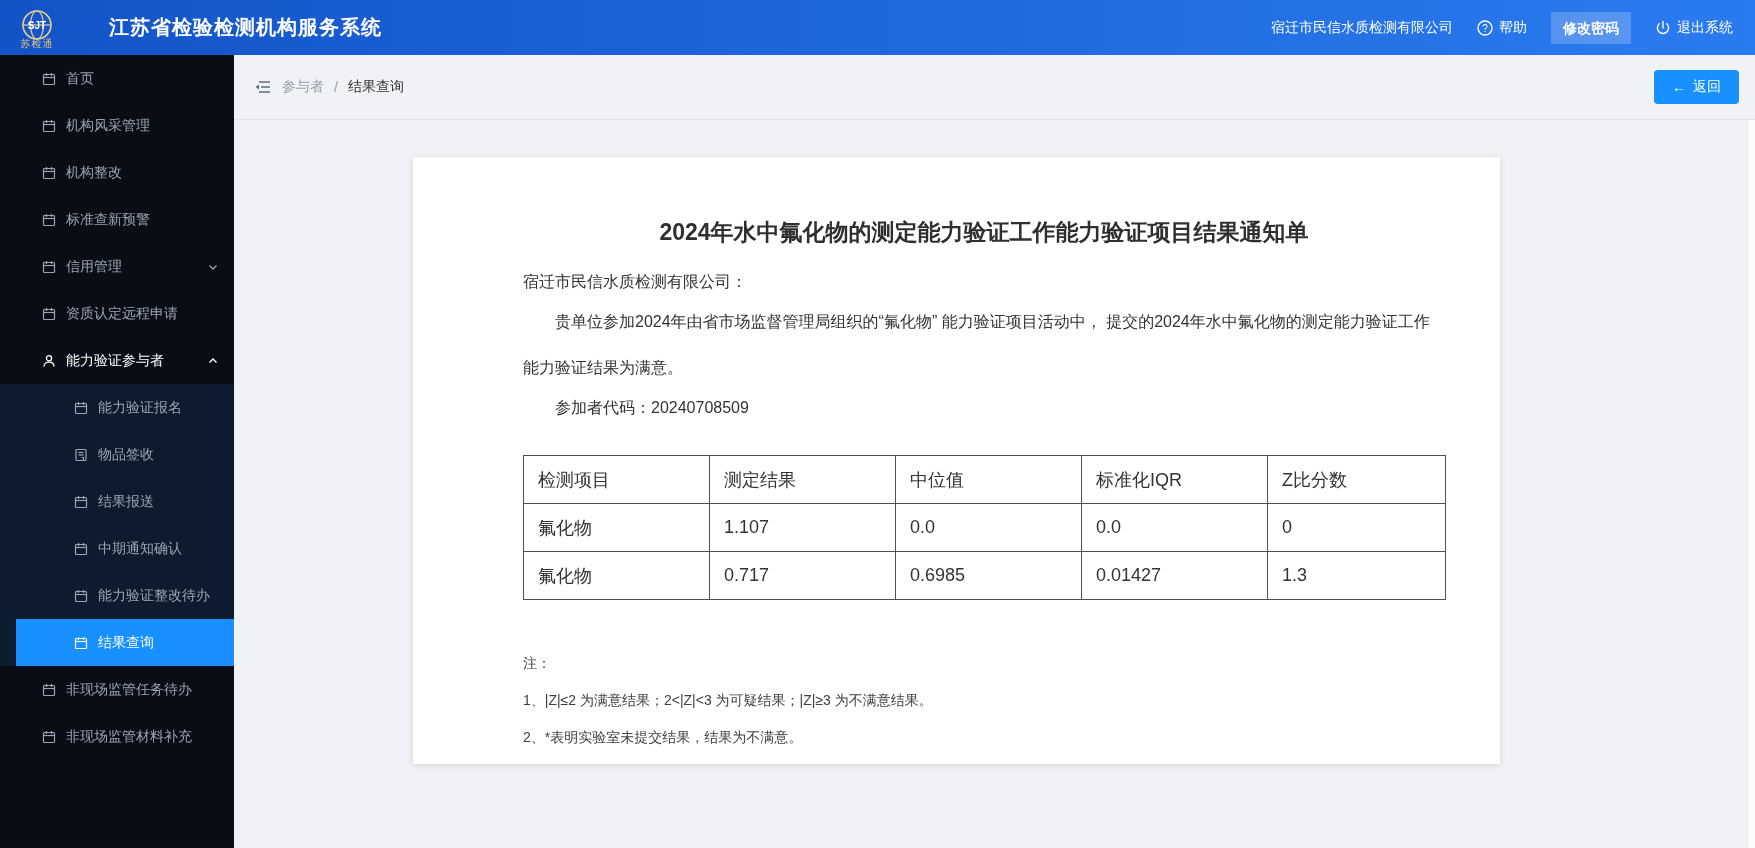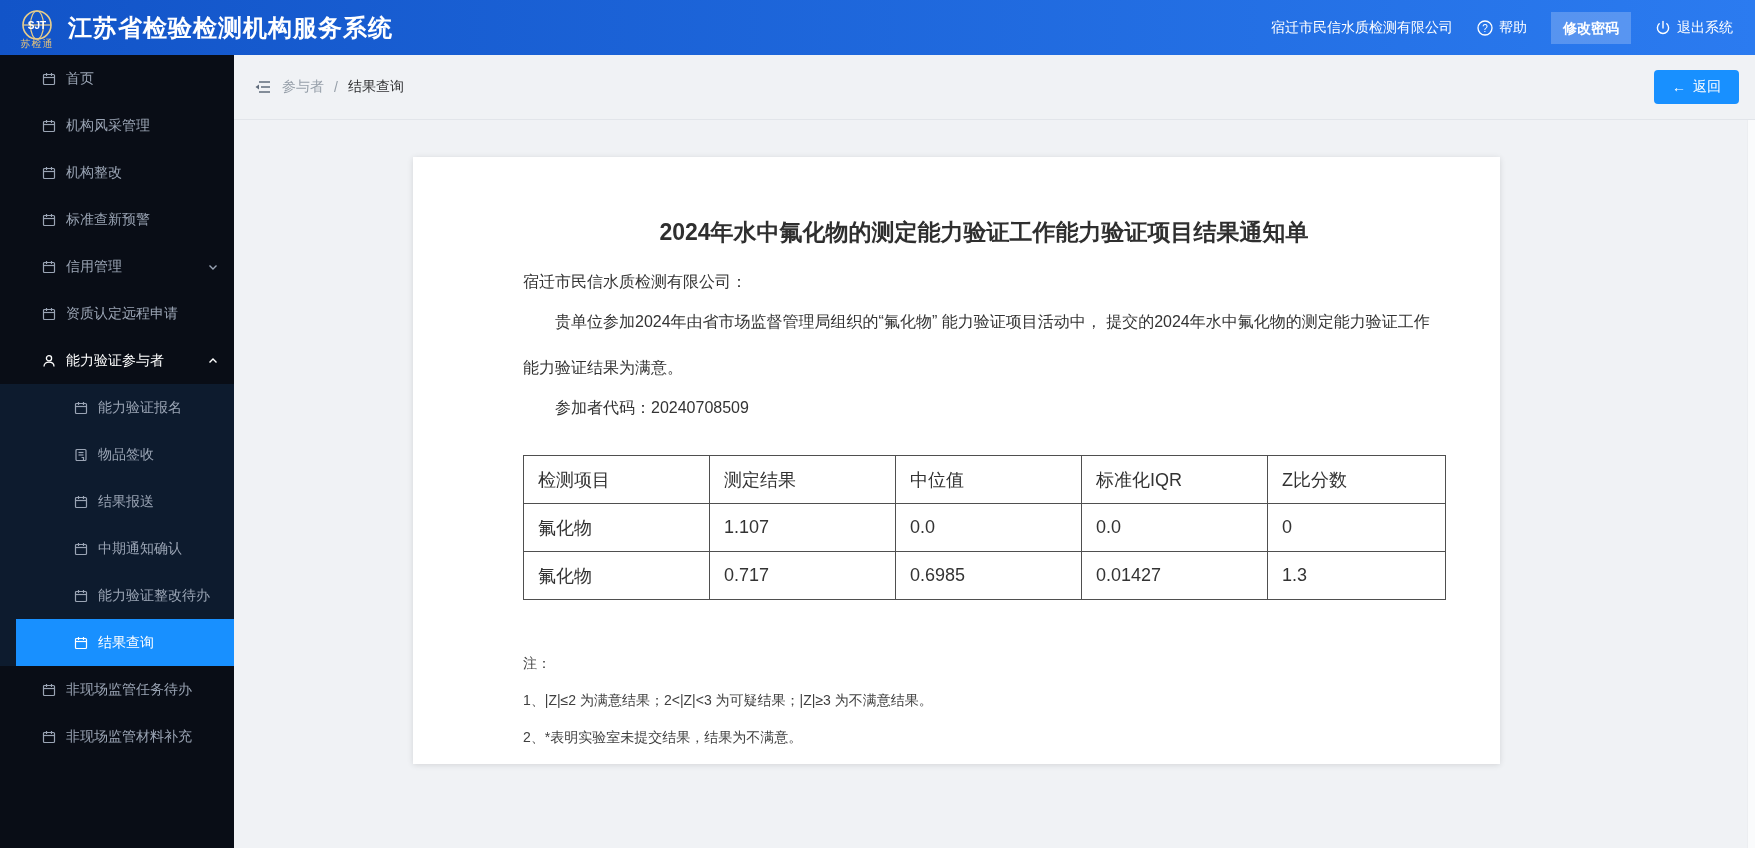--- a/index.html
+++ b/index.html
@@ -8,24 +8,24 @@
     --content-bg:#f0f2f5; --table-border:#4f4f4f; --gold:#e4c27c;
   }
   *{box-sizing:border-box;margin:0;padding:0;}
   html,body{width:1755px;height:848px;overflow:hidden;}
   body{font-family:"Liberation Sans",sans-serif;position:relative;background:#fff;}
 
   
   .app-header{position:absolute;left:0;top:0;width:1755px;height:55px;
     background:linear-gradient(90deg,var(--header-grad-a),var(--header-grad-b));
     display:flex;align-items:center;justify-content:space-between;padding:0 22px 0 14px;color:#fff;}
-  .h-left{display:flex;align-items:center;gap:8px;}
+  .h-left{display:flex;align-items:center;gap:1px;}
   .logo{width:46px;height:50px;position:relative;display:flex;flex-direction:column;align-items:center;justify-content:center;}
   .logo-sub{font-size:10px;color:var(--gold);line-height:8px;margin-top:-2px;letter-spacing:1px;}
-  .app-title{font-size:24px;font-weight:bold;letter-spacing:1px;}
+  .app-title{font-size:20px;font-weight:bold;letter-spacing:1px;margin-left:48px;}
   .h-right{display:flex;align-items:center;gap:24px;font-size:14px;}
   .h-item{display:flex;align-items:center;gap:6px;cursor:pointer;white-space:nowrap;}
   .pwd-btn{background:rgba(255,255,255,.22);height:32px;line-height:32px;padding:0 12px;cursor:pointer;font-weight:bold;}
 
   
   .sidebar{position:absolute;left:0;top:55px;bottom:0;width:234px;background:var(--sidebar-bg);
     color:var(--sidebar-text);font-size:14px;overflow:hidden;}
   .side-item{height:47px;display:flex;align-items:center;gap:10px;padding-left:26px;position:relative;cursor:pointer;margin-left:16px;}
   .side-item .si-icon{display:flex;align-items:center;color:inherit;}
   .si-caret{position:absolute;right:16px;top:50%;transform:translateY(-50%);display:flex;}

